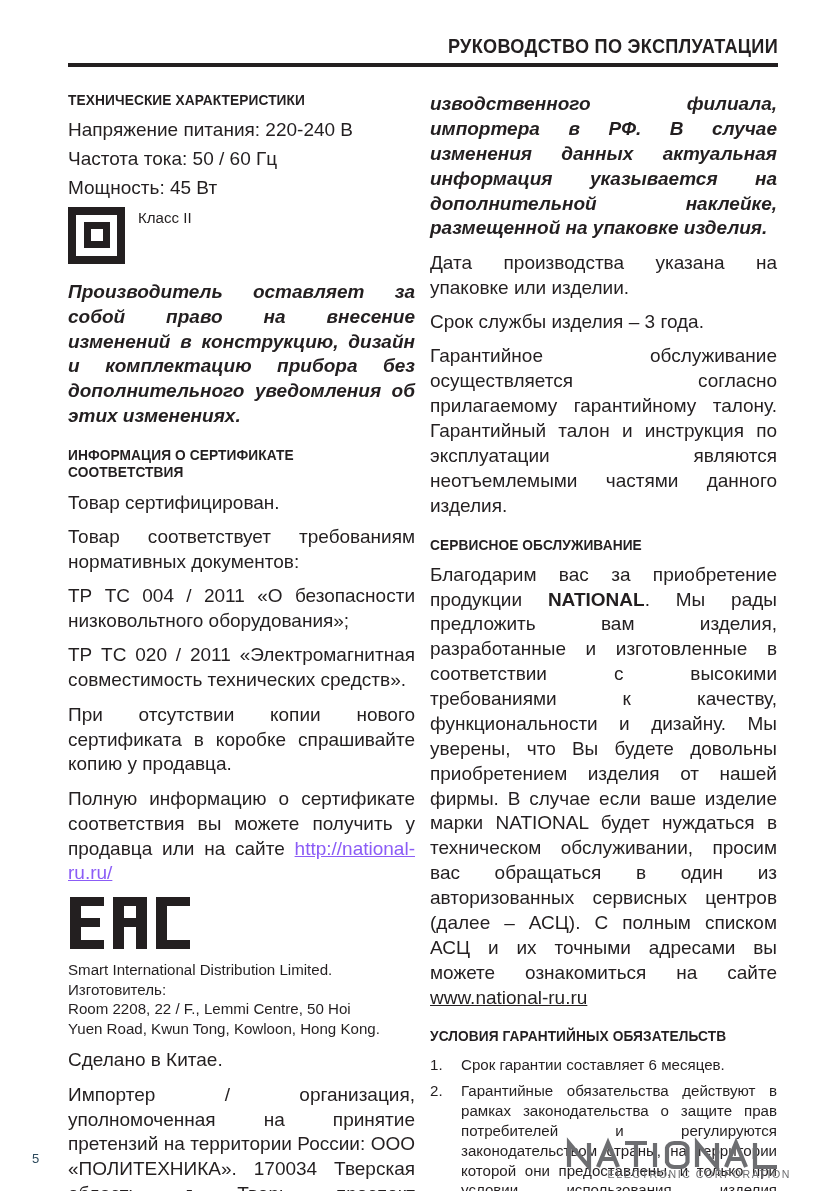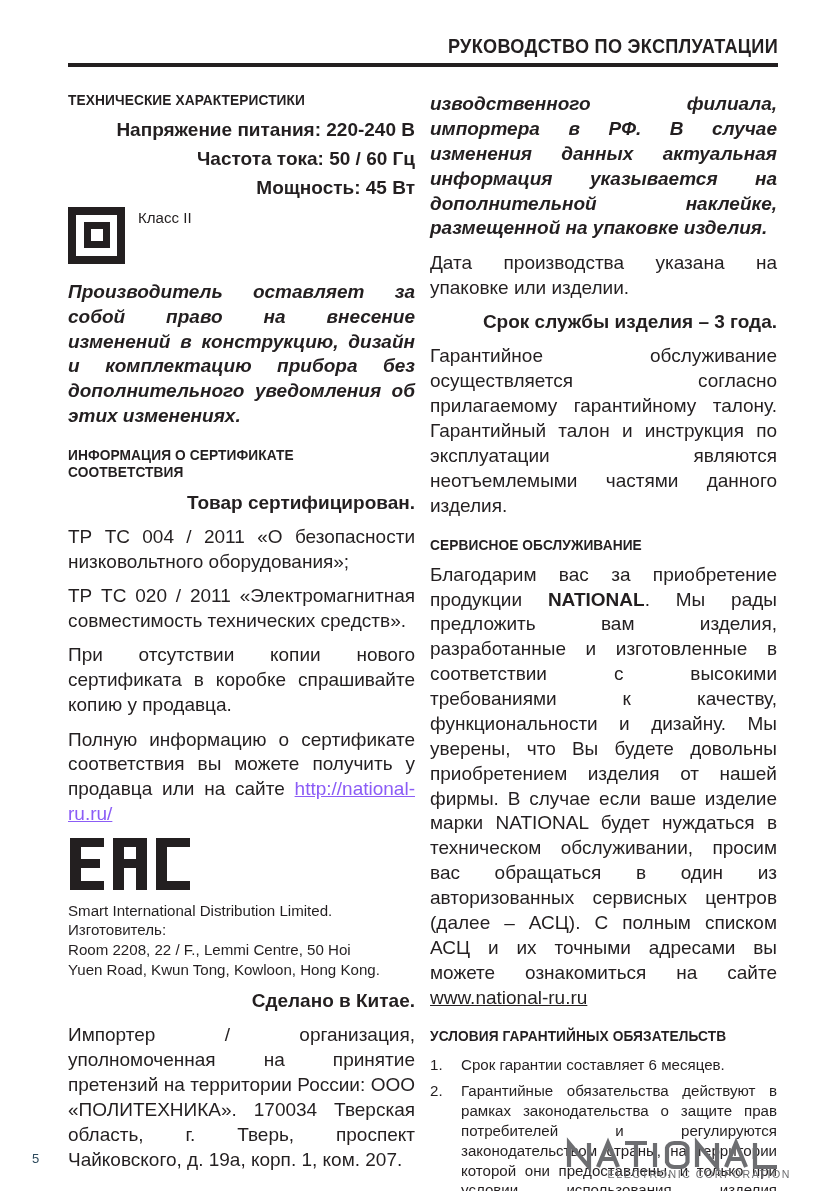--- a/index.html
+++ b/index.html
@@ -71,21 +71,21 @@
   h2.section-head.spaced-top { margin-top: 18px; }
 
   p.body {
     margin: 0 0 9.5px 0;
     font-size: 19px;
     line-height: 1.31;
     text-align: justify;
     color: #231f20;
   }
   p.body.tight { margin-bottom: 4px; }
-  p.body.nojust { text-align: right; font-weight: bold; }
+  p.body.nojust { text-align: left; }
   p.italic {
     font-style: italic;
     font-weight: 600;
     text-align: justify;
   }
 
   .u { text-decoration: underline; }
   .b { font-weight: bold; }
 
   
@@ -214,20 +214,21 @@
         <div class="class2-inner"></div>
       </div>
       <div class="class-label">Класс II</div>
     </div>
 
     <p class="body italic">Производитель оставляет за собой право на внесение изменений в конструкцию, дизайн и комплектацию прибора без дополнительного уведомления об этих изменениях.</p>
 
     <h2 class="section-head spaced-top">ИНФОРМАЦИЯ О СЕРТИФИКАТЕ СООТВЕТСТВИЯ</h2>
 
     <p class="body nojust">Товар сертифицирован.</p>
+    <p class="body">Товар соответствует требованиям нормативных документов:</p>
     <p class="body">ТР ТС 004 / 2011 «О безопасности низковольтного оборудования»;</p>
     <p class="body">ТР ТС 020 / 2011 «Электромагнитная совместимость технических средств».</p>
     <p class="body">При отсутствии копии нового сертификата в коробке спрашивайте копию у продавца.</p>
 
     <p class="body"><span>Полную информацию о сертификате соответствия вы можете получить у продавца или на сайте </span><a class="u" href="#" style="color:#8b5cf6;">http://national-ru.ru/</a></p>
 
     <div class="eac" title="EAC">
       <svg width="126" height="54" viewBox="0 0 126 54" xmlns="http://www.w3.org/2000/svg" aria-hidden="true">
 
         <path d="M2 1 H36 V10 H13 V22 H32 V31 H13 V44 H36 V53 H2 Z" fill="#231f20"></path>

